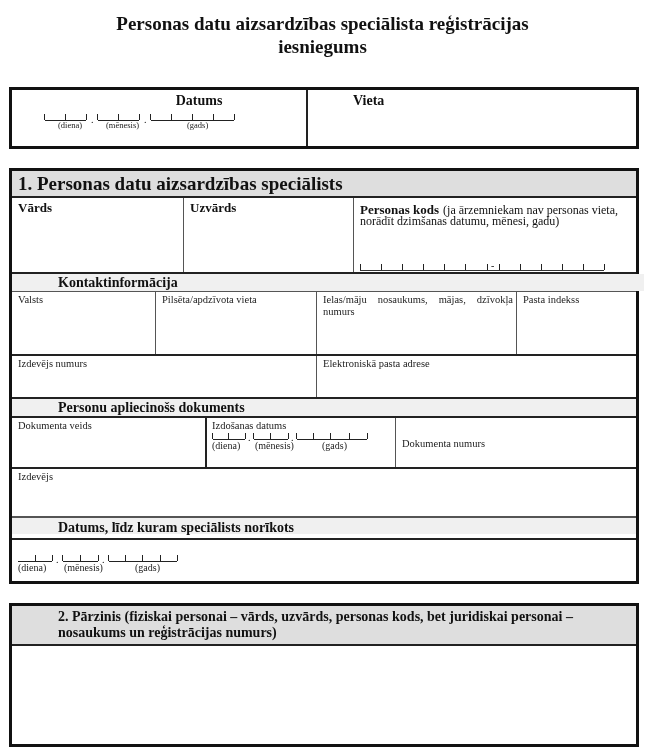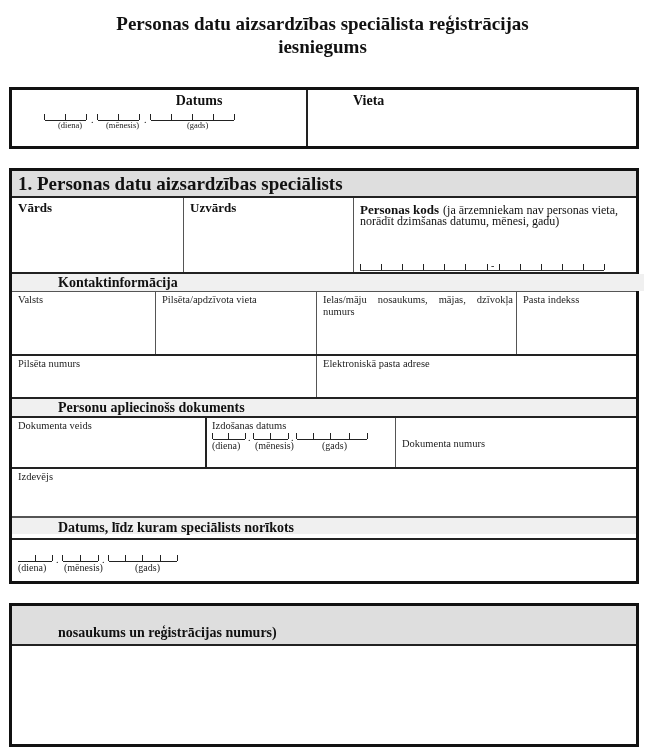--- a/index.html
+++ b/index.html
@@ -111,21 +111,21 @@
   <div class="field" style="left:2px; top:136px; width:139px; height:46px;"></div>
   <div class="abs lbl-sm" style="left:150px; top:123px;text-align:center;">Pilsēta/apdzīvota vieta</div>
   <div class="field" style="left:146px; top:136px; width:156px; height:46px;"></div>
   <div class="abs lbl-sm" style="left:311px; top:123px; width:190px; text-align:justify; text-align-last:justify;">Ielas/māju nosaukums, mājas, dzīvokļa</div>
   <div class="abs lbl-sm" style="left:311px; top:135px;">numurs</div>
   <div class="field" style="left:307px; top:148px; width:195px; height:34px;"></div>
   <div class="abs lbl-sm" style="left:511px; top:123px;">Pasta indekss</div>
   <div class="field" style="left:507px; top:136px; width:115px; height:46px;"></div>
   <div class="abs hline" style="left:0; top:183px; width:624px;"></div>
 
-  <div class="abs lbl-sm" style="left:6px; top:187px;">Pilsēta numurs</div>
+  <div class="abs lbl-sm" style="left:6px; top:187px;">Izdevējs numurs</div>
   <div class="field" style="left:2px; top:200px; width:300px; height:25px;"></div>
   <div class="abs lbl-sm" style="left:311px; top:187px;text-align:right;">Elektroniskā pasta adrese</div>
   <div class="field" style="left:307px; top:200px; width:315px; height:25px;"></div>
   <div class="abs hline" style="left:0; top:226px; width:624px;"></div>
 
   <div class="abs hdr-light" style="left:0; top:228px; width:624px; height:17px;">
     <div class="abs h-med" style="left:6px; top:1px;">Personu apliecinošs dokuments</div>
   </div>
   <div class="abs hline" style="left:0; top:245px; width:624px;"></div>
 
@@ -187,17 +187,18 @@
       <div class="tick" style="left:159px; top:0;"></div>
     <div class="uline" style="left:91px; top:6px; width:68px;"></div>
     <div class="sub2" style="left:0; top:7px;">(diena)</div>
     <div class="sub2" style="left:46px; top:7px;">(mēnesis)</div>
     <div class="sub2" style="left:117px; top:7px;">(gads)</div>
   </div>
 </div>
 
 <div class="abs box" style="left:9px; top:603px; width:630px; height:144px;">
   <div class="abs hdr-dark" style="left:0; top:0; width:624px; height:38px;">
+    <div class="abs h-med" style="left:6px; top:3px; white-space:nowrap;">2. Pārzinis (fiziskai personai – vārds, uzvārds, personas kods, bet juridiskai personai –</div>
     <div class="abs h-med" style="left:6px; top:19px;">nosaukums un reģistrācijas numurs)</div>
   </div>
   <div class="abs hline" style="left:0; top:38px; width:624px;"></div>
   <div class="field" style="left:2px; top:42px; width:620px; height:94px;"></div>
 </div>
 
 </body></html>

